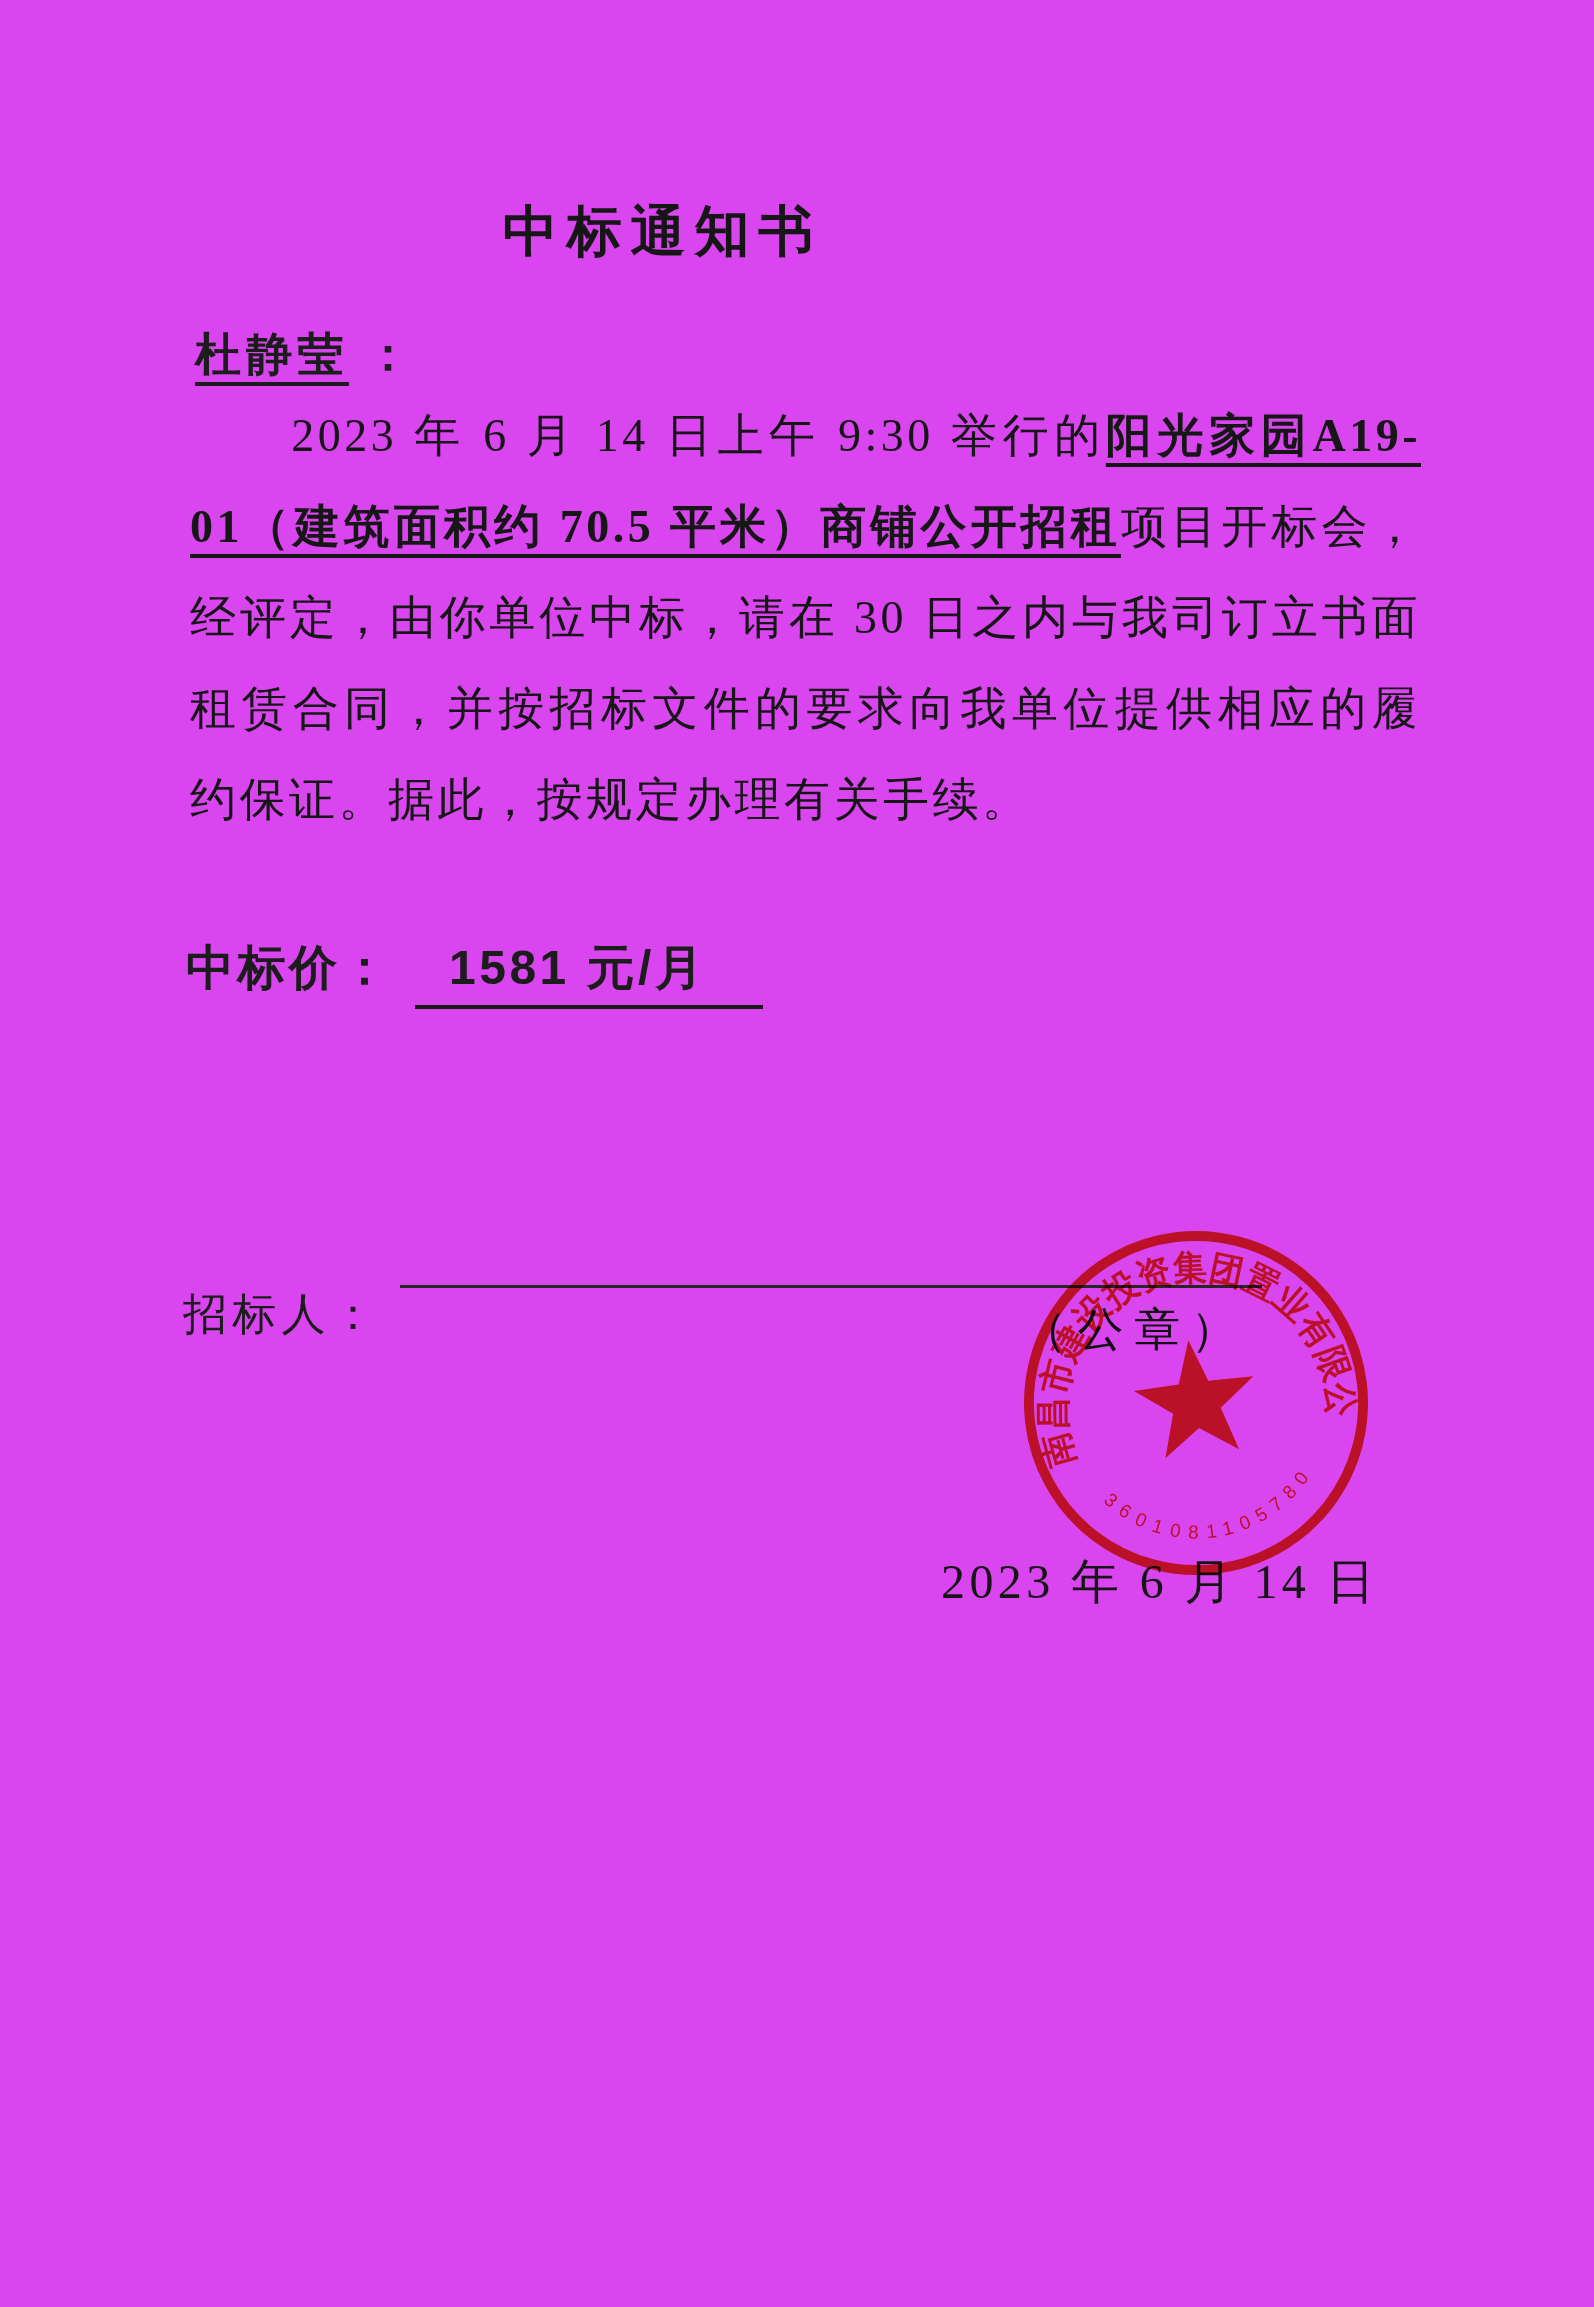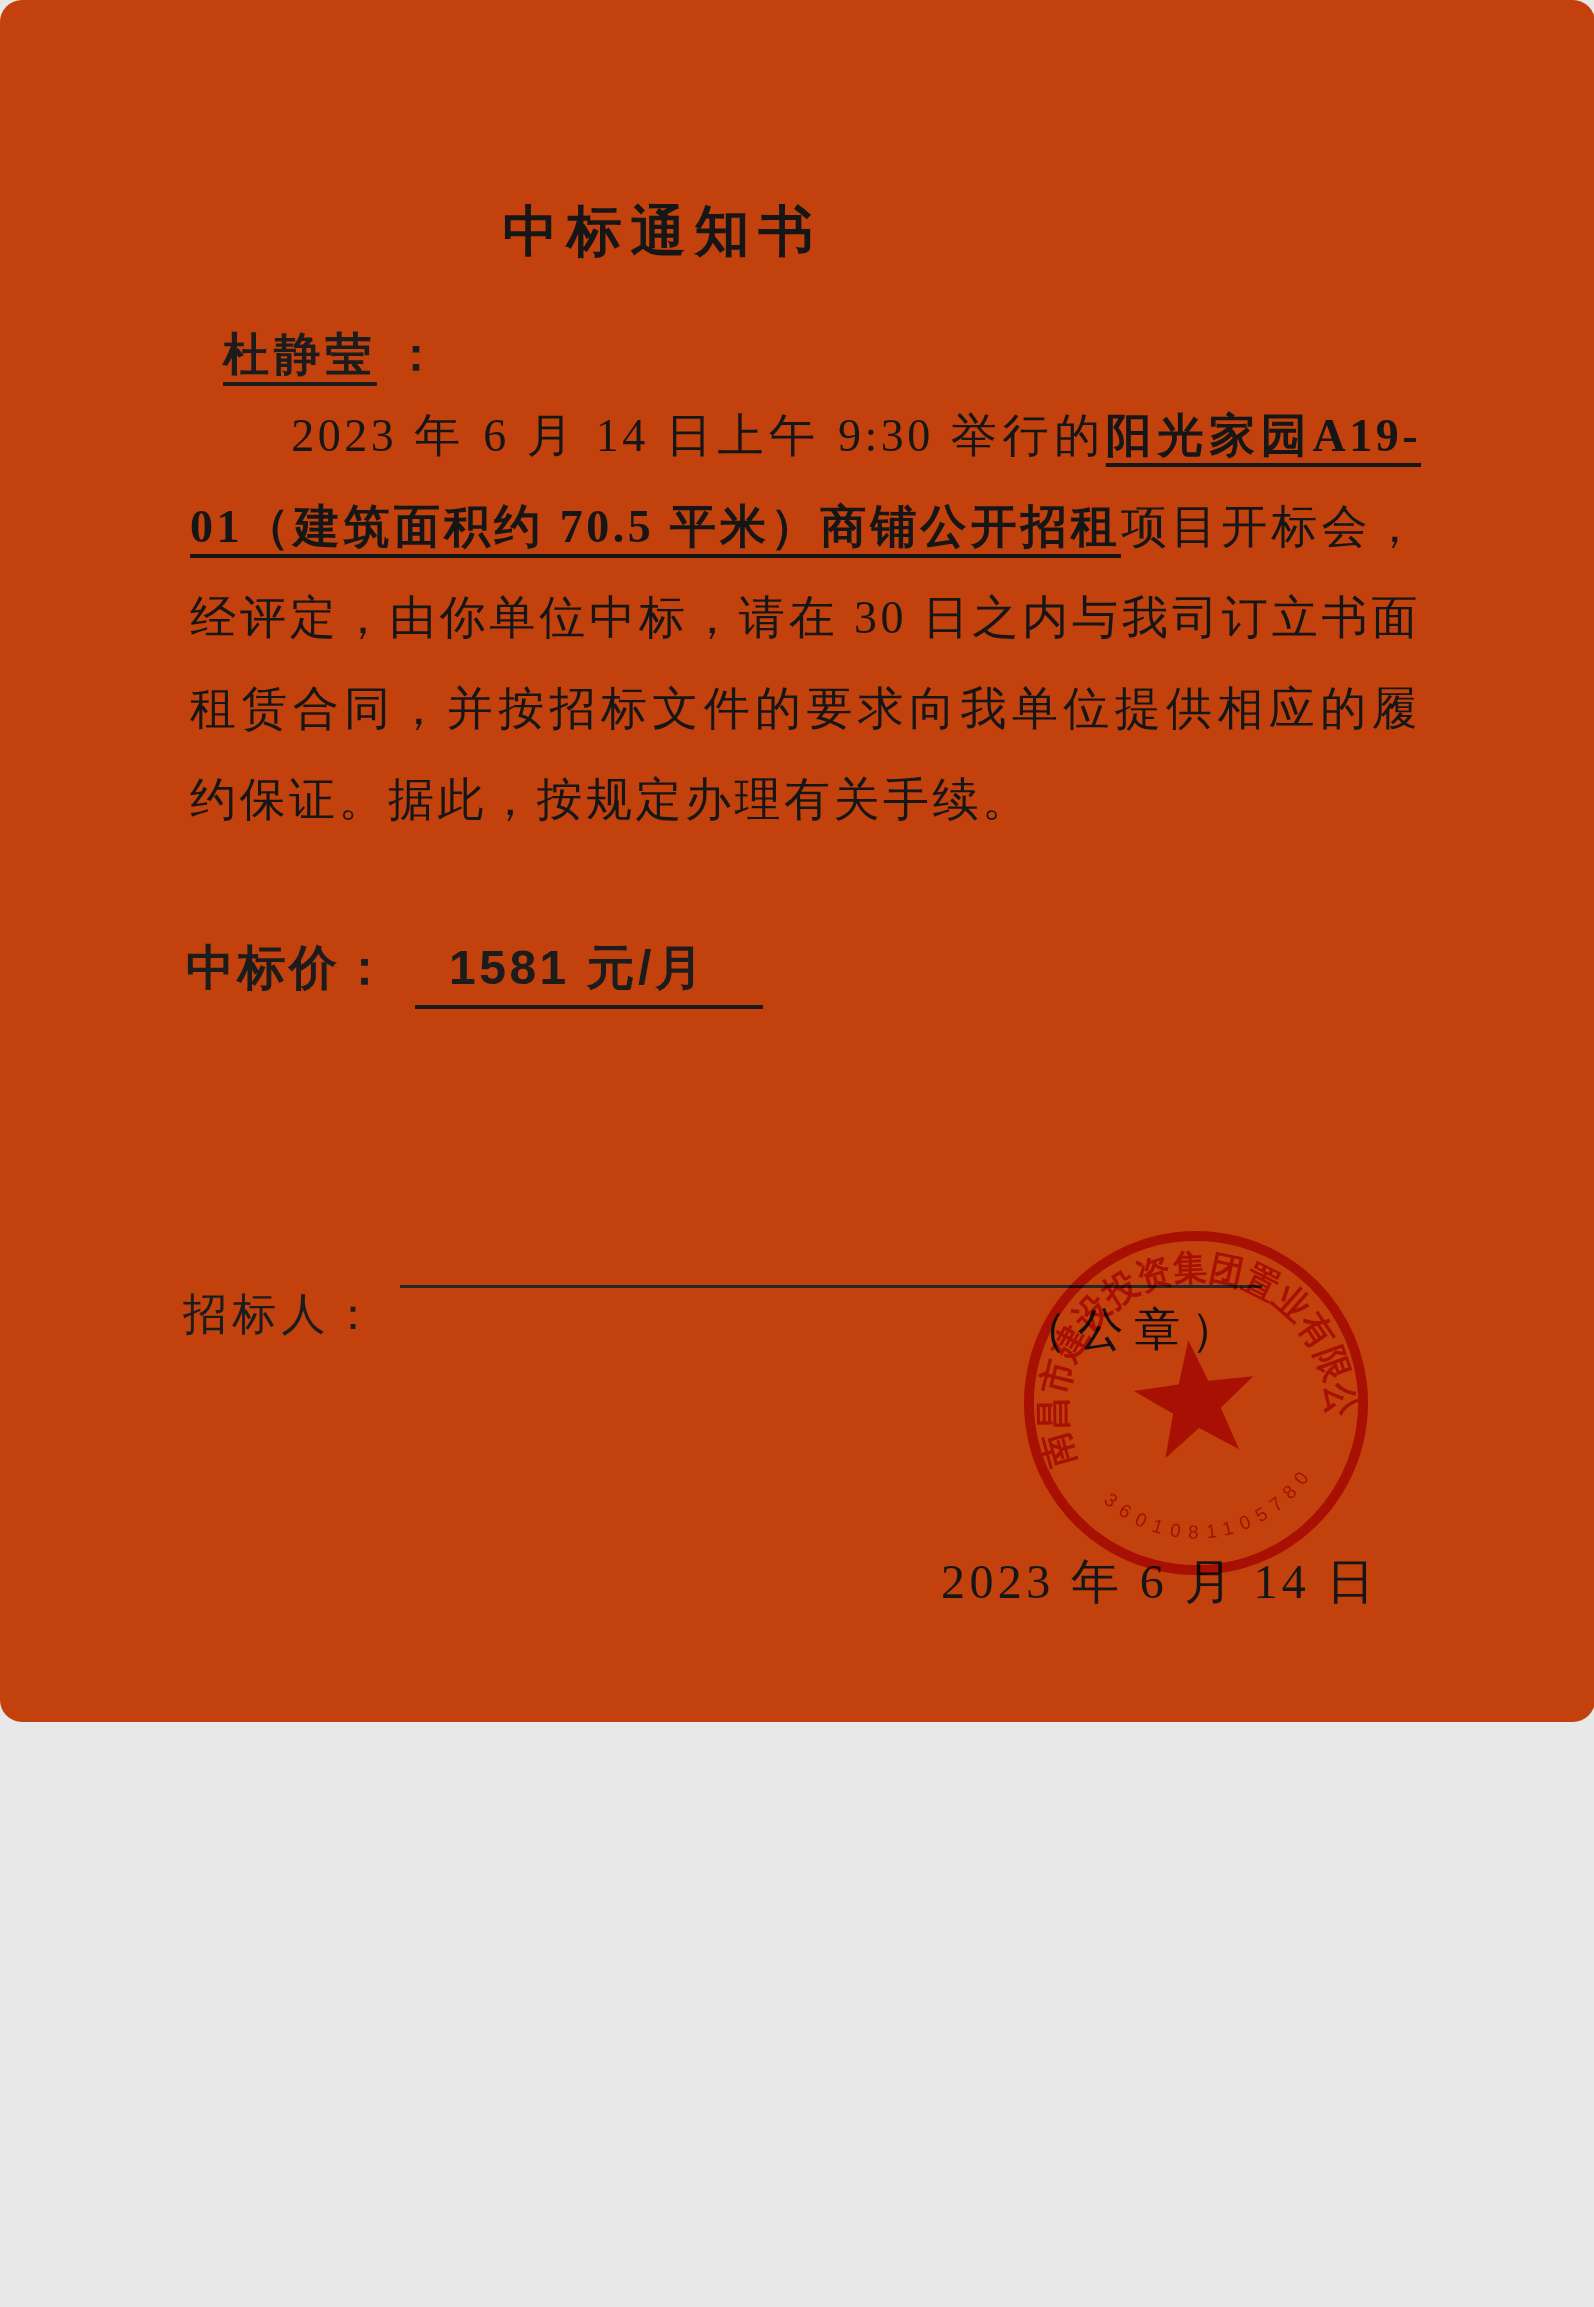--- a/index.html
+++ b/index.html
@@ -1,43 +1,42 @@
 <!DOCTYPE html>
 <html style="font-size:14px"><head>
 <meta charset="utf-8">
 <style>
   html,body { margin:0; padding:0; background:#e8e8e8; }
   .page {
     position: relative;
     width: 1595px;
-    height: 1722px;
+    height: 2307px;
     margin: 0 auto;
-    background: #c2410c;
+    background: #d946ef;
     overflow: hidden;
     font-family: "Liberation Serif", "DejaVu Serif", serif;
     color: #1c1c1c;
-    border-radius: 22px;
   }
   .title {
     position: absolute;
     top: 195px;
     left: -135px;
     width: 100%;
     margin: 0;
     text-align: center;
     font-family: "Liberation Sans", "DejaVu Sans", sans-serif;
     font-size: 55px;
     font-weight: 900;
     letter-spacing: 8.9px;
     color: #161616;
   }
   .salutation {
     position: absolute;
     top: 324px;
-    left: 200px;
+    left: 172px;
     font-family: "Liberation Sans", "DejaVu Sans", sans-serif;
     font-size: 46px;
     font-weight: 800;
     letter-spacing: 5.3px;
   }
   .salutation .u-name {
     text-decoration: underline;
     text-decoration-thickness: 3.5px;
     text-underline-offset: 12.4px;
     padding: 0 16px 0 23px;

